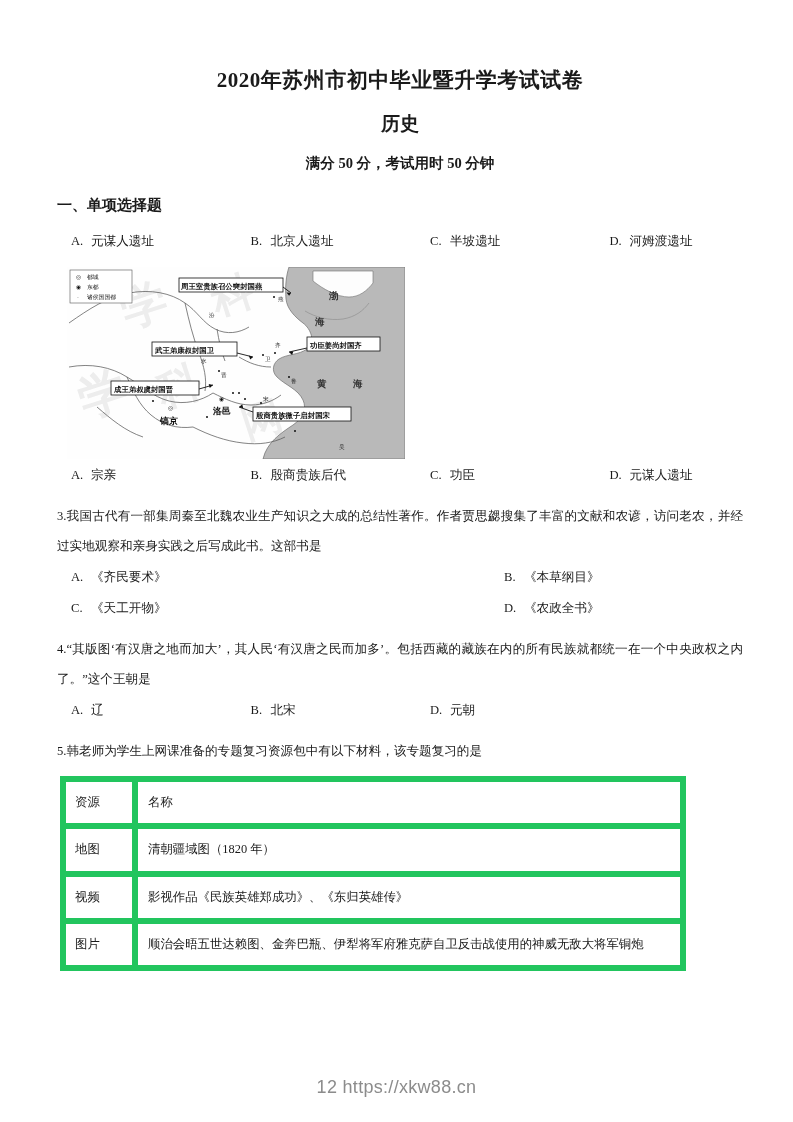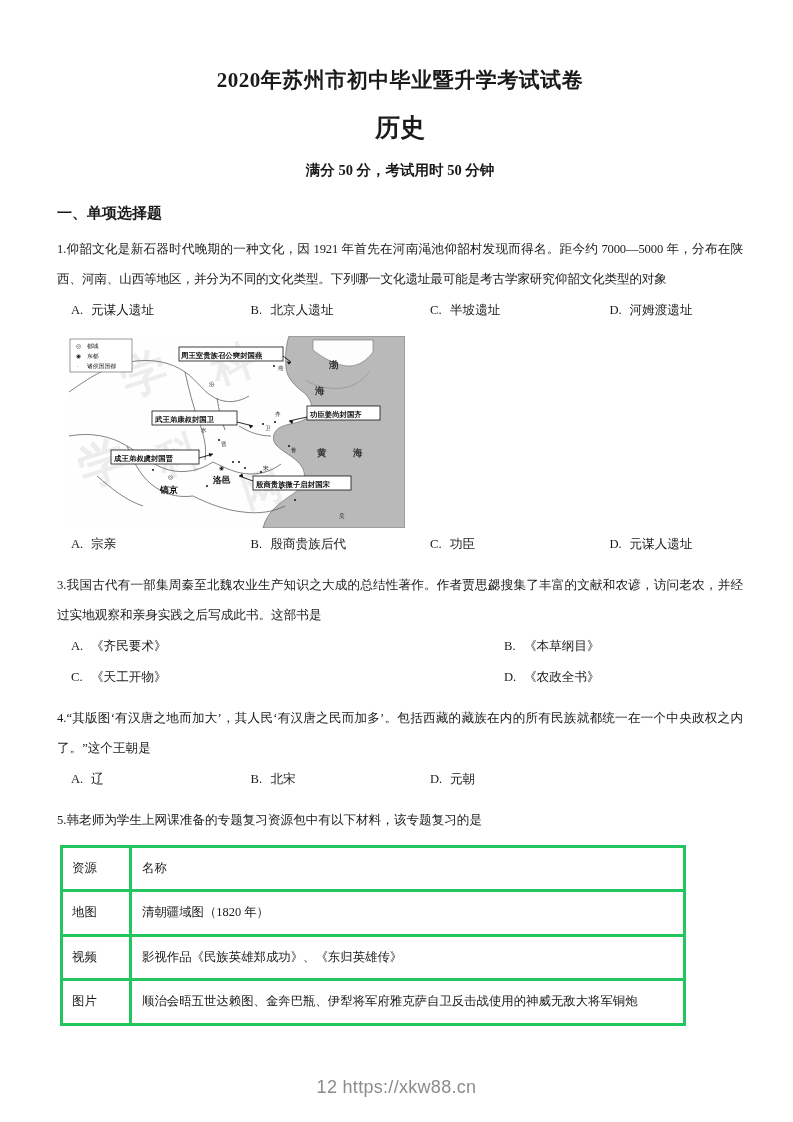--- a/index.html
+++ b/index.html
@@ -36,21 +36,21 @@
     font-size: 21px;
     font-weight: bold;
     letter-spacing: 0.5px;
     margin: 0;
     padding-top: 68px;
     line-height: 1.2;
     font-family: "Liberation Serif", "DejaVu Serif", serif;
   }
   .doc-subject {
     text-align: center;
-    font-size: 25px;
+    font-size: 19px;
     font-weight: bold;
     margin: 0;
     padding-top: 20px;
     line-height: 1.2;
   }
   .doc-meta {
     text-align: center;
     font-size: 14.5px;
     font-weight: bold;
     margin: 0;
@@ -121,21 +121,21 @@
 
   
   .res-table {
     margin-top: 10px;
     margin-left: 3px;
     border-collapse: collapse;
     width: 626px;
     table-layout: fixed;
   }
   .res-table td {
-    border: 3px solid #22c55e;
+    border: 6px solid #22c55e;
     font-size: 12.4px;
     line-height: 1.4;
     padding: 12px 9px 12px 10px;
     vertical-align: middle;
     white-space: nowrap;
   }
   .res-table td.c1 { width: 48px; text-align: left; padding-left: 9px; }
 
   
   .footer {
@@ -191,21 +191,20 @@
 <div class="page">
   <div class="content">
 
     <h1 class="doc-title">2020年苏州市初中毕业暨升学考试试卷</h1>
     <h2 class="doc-subject">历史</h2>
     <div class="doc-meta">满分 50 分，考试用时 50 分钟</div>
 
     <div class="section-heading">一、单项选择题</div>
 
     <div class="question">
-      <p class="q-stem tight">1.仰韶文化是新石器时代晚期的一种文化，因 1921 年首先在河南渑池仰韶村发现而得名。距今约 7000—5000 年，分布在陕西、河南、山西等地区，并分为不同的文化类型。下列哪一文化遗址最可能是考古学家研究仰韶文化类型的对象</p>
       <div class="opts row4">
         <div class="opt">
           <span class="lbl">A.</span><span>元谋人遗址</span>
         </div>
         <div class="opt">
           <span class="lbl">B.</span><span>北京人遗址</span>
         </div>
         <div class="opt">
           <span class="lbl">C.</span><span>半坡遗址</span>
         </div>

